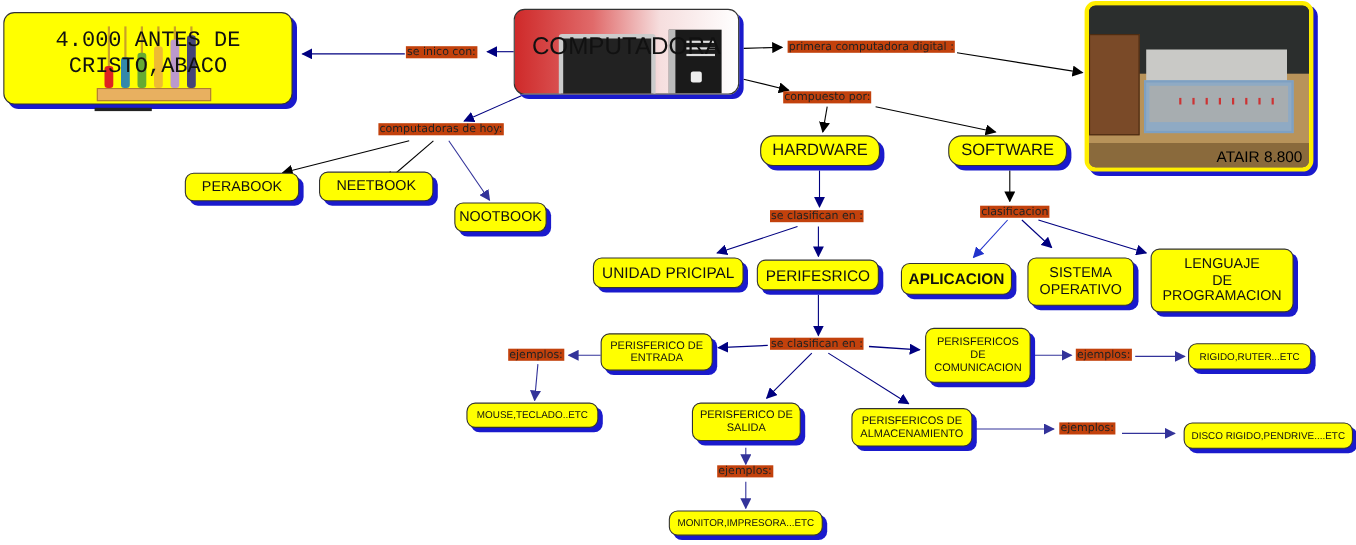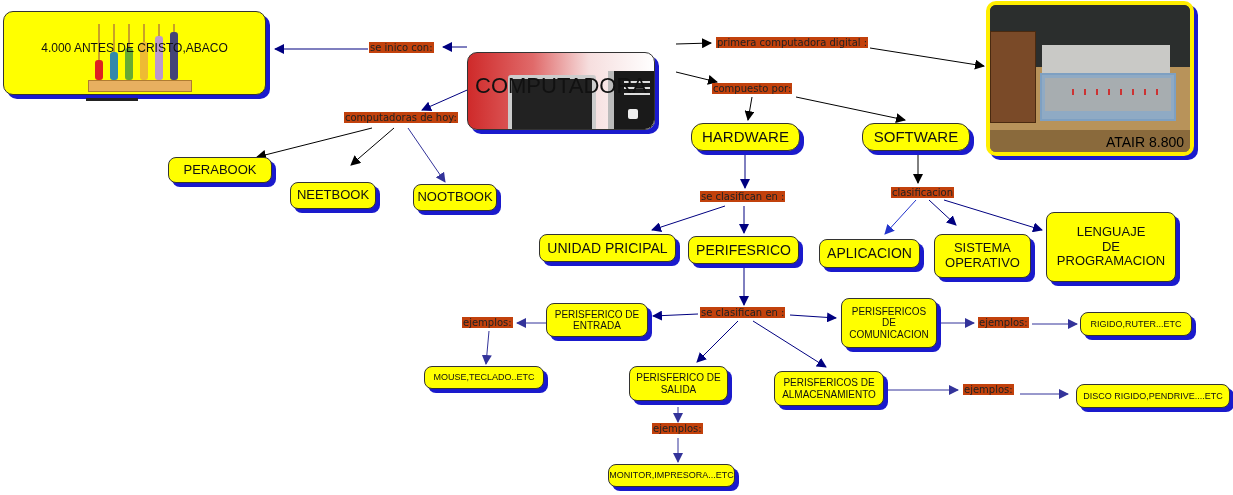--- a/index.html
+++ b/index.html
@@ -106,21 +106,21 @@
   <line x1="678" y1="407" x2="678" y2="422" stroke="#33339a" stroke-width="1" marker-end="url(#mk-med)"></line>
   <line x1="678" y1="438" x2="678" y2="462" stroke="#33339a" stroke-width="1" marker-end="url(#mk-med)"></line>
 
   <line x1="939" y1="323" x2="974" y2="323" stroke="#33339a" stroke-width="1" marker-end="url(#mk-med)"></line>
   <line x1="1032" y1="324" x2="1077" y2="324" stroke="#33339a" stroke-width="1" marker-end="url(#mk-med)"></line>
 
   <line x1="882" y1="390" x2="958" y2="390" stroke="#33339a" stroke-width="1" marker-end="url(#mk-med)"></line>
   <line x1="1020" y1="394" x2="1068" y2="394" stroke="#33339a" stroke-width="1" marker-end="url(#mk-med)"></line>
 </svg>
 
-<div class="node" id="n-comp" style="left:467px;top:8px;width:188px;height:78px;margin-top:44px;">
+<div class="node" id="n-comp" style="left:467px;top:8px;width:205px;height:78px;">
   <div class="pc-monitor"></div>
 
   <div class="pc-tower">
       <i style="top:10px"></i>
       <i style="top:16px"></i>
       <i style="top:22px"></i>
       <b></b>
     </div>
 
   <span class="f22" style="font-size:22px;margin-top:-10px;">COMPUTADORA</span>
@@ -136,21 +136,21 @@
       <div class="rod" style="left:87px"></div>
     <div class="bead" style="left:9px;top:36px;height:20px;background:#d22"></div>
     <div class="bead" style="left:24px;top:28px;height:28px;background:#38a"></div>
     <div class="bead" style="left:39px;top:24px;height:32px;background:#6a3"></div>
     <div class="bead" style="left:54px;top:18px;height:38px;background:#eb3"></div>
     <div class="bead" style="left:69px;top:12px;height:44px;background:#b9c"></div>
     <div class="bead" style="left:84px;top:8px;height:48px;background:#447"></div>
     <div class="base"></div>
     <div class="strip"></div>
   </div>
-  <span class="f16" style="font-size:12px;margin-top:-8px;">4.000 ANTES DE CRISTO,ABACO</span>
+  <span class="f16" style="font-size:20px;margin-top:-8px;font-family:Liberation Mono, monospace;">4.000 ANTES DE CRISTO,ABACO</span>
 </div>
 
 <div class="node" id="n-atair" style="left:986px;top:1px;width:208px;height:155px;">
   <div class="board-chalk"></div>
   <div class="desk"></div>
   <div class="desk2"></div>
   <div class="apple-box"></div>
   <div class="altair-case"></div>
   <div class="altair-front">
     <div class="panel"></div>
@@ -162,68 +162,68 @@
       <div class="sw" style="left:90px"></div>
       <div class="sw" style="left:102px"></div>
       <div class="sw" style="left:114px"></div>
   </div>
   <span class="atair-text">ATAIR 8.800</span>
 </div>
 
 <div class="node f13" style="left:168px;top:157px;width:104px;height:26px;">
     <span>PERABOOK</span>
   </div>
-<div class="node f13" style="left:290px;top:182px;width:86px;height:27px;">
+<div class="node f13" style="left:290px;top:156px;width:104px;height:27px;">
     <span>NEETBOOK</span>
   </div>
 <div class="node f13" style="left:413px;top:184px;width:84px;height:27px;">
     <span>NOOTBOOK</span>
   </div>
 
 <div class="node f15" style="left:691px;top:123px;width:109px;height:28px;">
     <span>HARDWARE</span>
   </div>
 <div class="node f15" style="left:862px;top:123px;width:108px;height:28px;">
     <span>SOFTWARE</span>
   </div>
 
 <div class="node f14" style="left:539px;top:234px;width:137px;height:28px;">
     <span>UNIDAD PRICIPAL</span>
   </div>
 <div class="node f14" style="left:688px;top:236px;width:111px;height:28px;">
     <span>PERIFESRICO</span>
   </div>
 
-<div class="node f14" style="left:819px;top:239px;width:101px;height:29px;">
+<div class="node f14" style="left:819px;top:239px;width:101px;height:29px;font-weight:bold;">
     <span>APLICACION</span>
   </div>
 <div class="node f13" style="left:934px;top:234px;width:97px;height:44px;">
     <span><span>SISTEMA</span><br><span>OPERATIVO</span></span>
   </div>
-<div class="node f13" style="left:1046px;top:212px;width:130px;height:70px;">
+<div class="node f13" style="left:1046px;top:226px;width:130px;height:58px;">
     <span><span>LENGUAJE</span><br><span>DE</span><br><span>PROGRAMACION</span></span>
   </div>
 
 <div class="node f10" style="left:546px;top:303px;width:102px;height:34px;">
     <span><span>PERISFERICO DE</span><br><span>ENTRADA</span></span>
   </div>
 <div class="node f10" style="left:629px;top:366px;width:99px;height:35px;">
     <span><span>PERISFERICO DE</span><br><span>SALIDA</span></span>
   </div>
 <div class="node f10" style="left:774px;top:371px;width:110px;height:35px;">
     <span><span>PERISFERICOS DE</span><br><span>ALMACENAMIENTO</span></span>
   </div>
 <div class="node f10" style="left:841px;top:298px;width:96px;height:50px;">
     <span><span>PERISFERICOS</span><br><span>DE</span><br><span>COMUNICACION</span></span>
   </div>
 
 <div class="node f9" style="left:424px;top:366px;width:120px;height:23px;">
     <span>MOUSE,TECLADO..ETC</span>
   </div>
-<div class="node f9" style="left:608px;top:464px;width:127px;height:23px;">
+<div class="node f9" style="left:608px;top:464px;width:140px;height:23px;">
     <span>MONITOR,IMPRESORA...ETC</span>
   </div>
 <div class="node f9" style="left:1080px;top:312px;width:112px;height:24px;">
     <span>RIGIDO,RUTER...ETC</span>
   </div>
 <div class="node f9" style="left:1076px;top:384px;width:154px;height:24px;">
     <span>DISCO RIGIDO,PENDRIVE....ETC</span>
   </div>
 
 <span class="lbl" style="left:369px;top:42px;">se inico con:</span>

